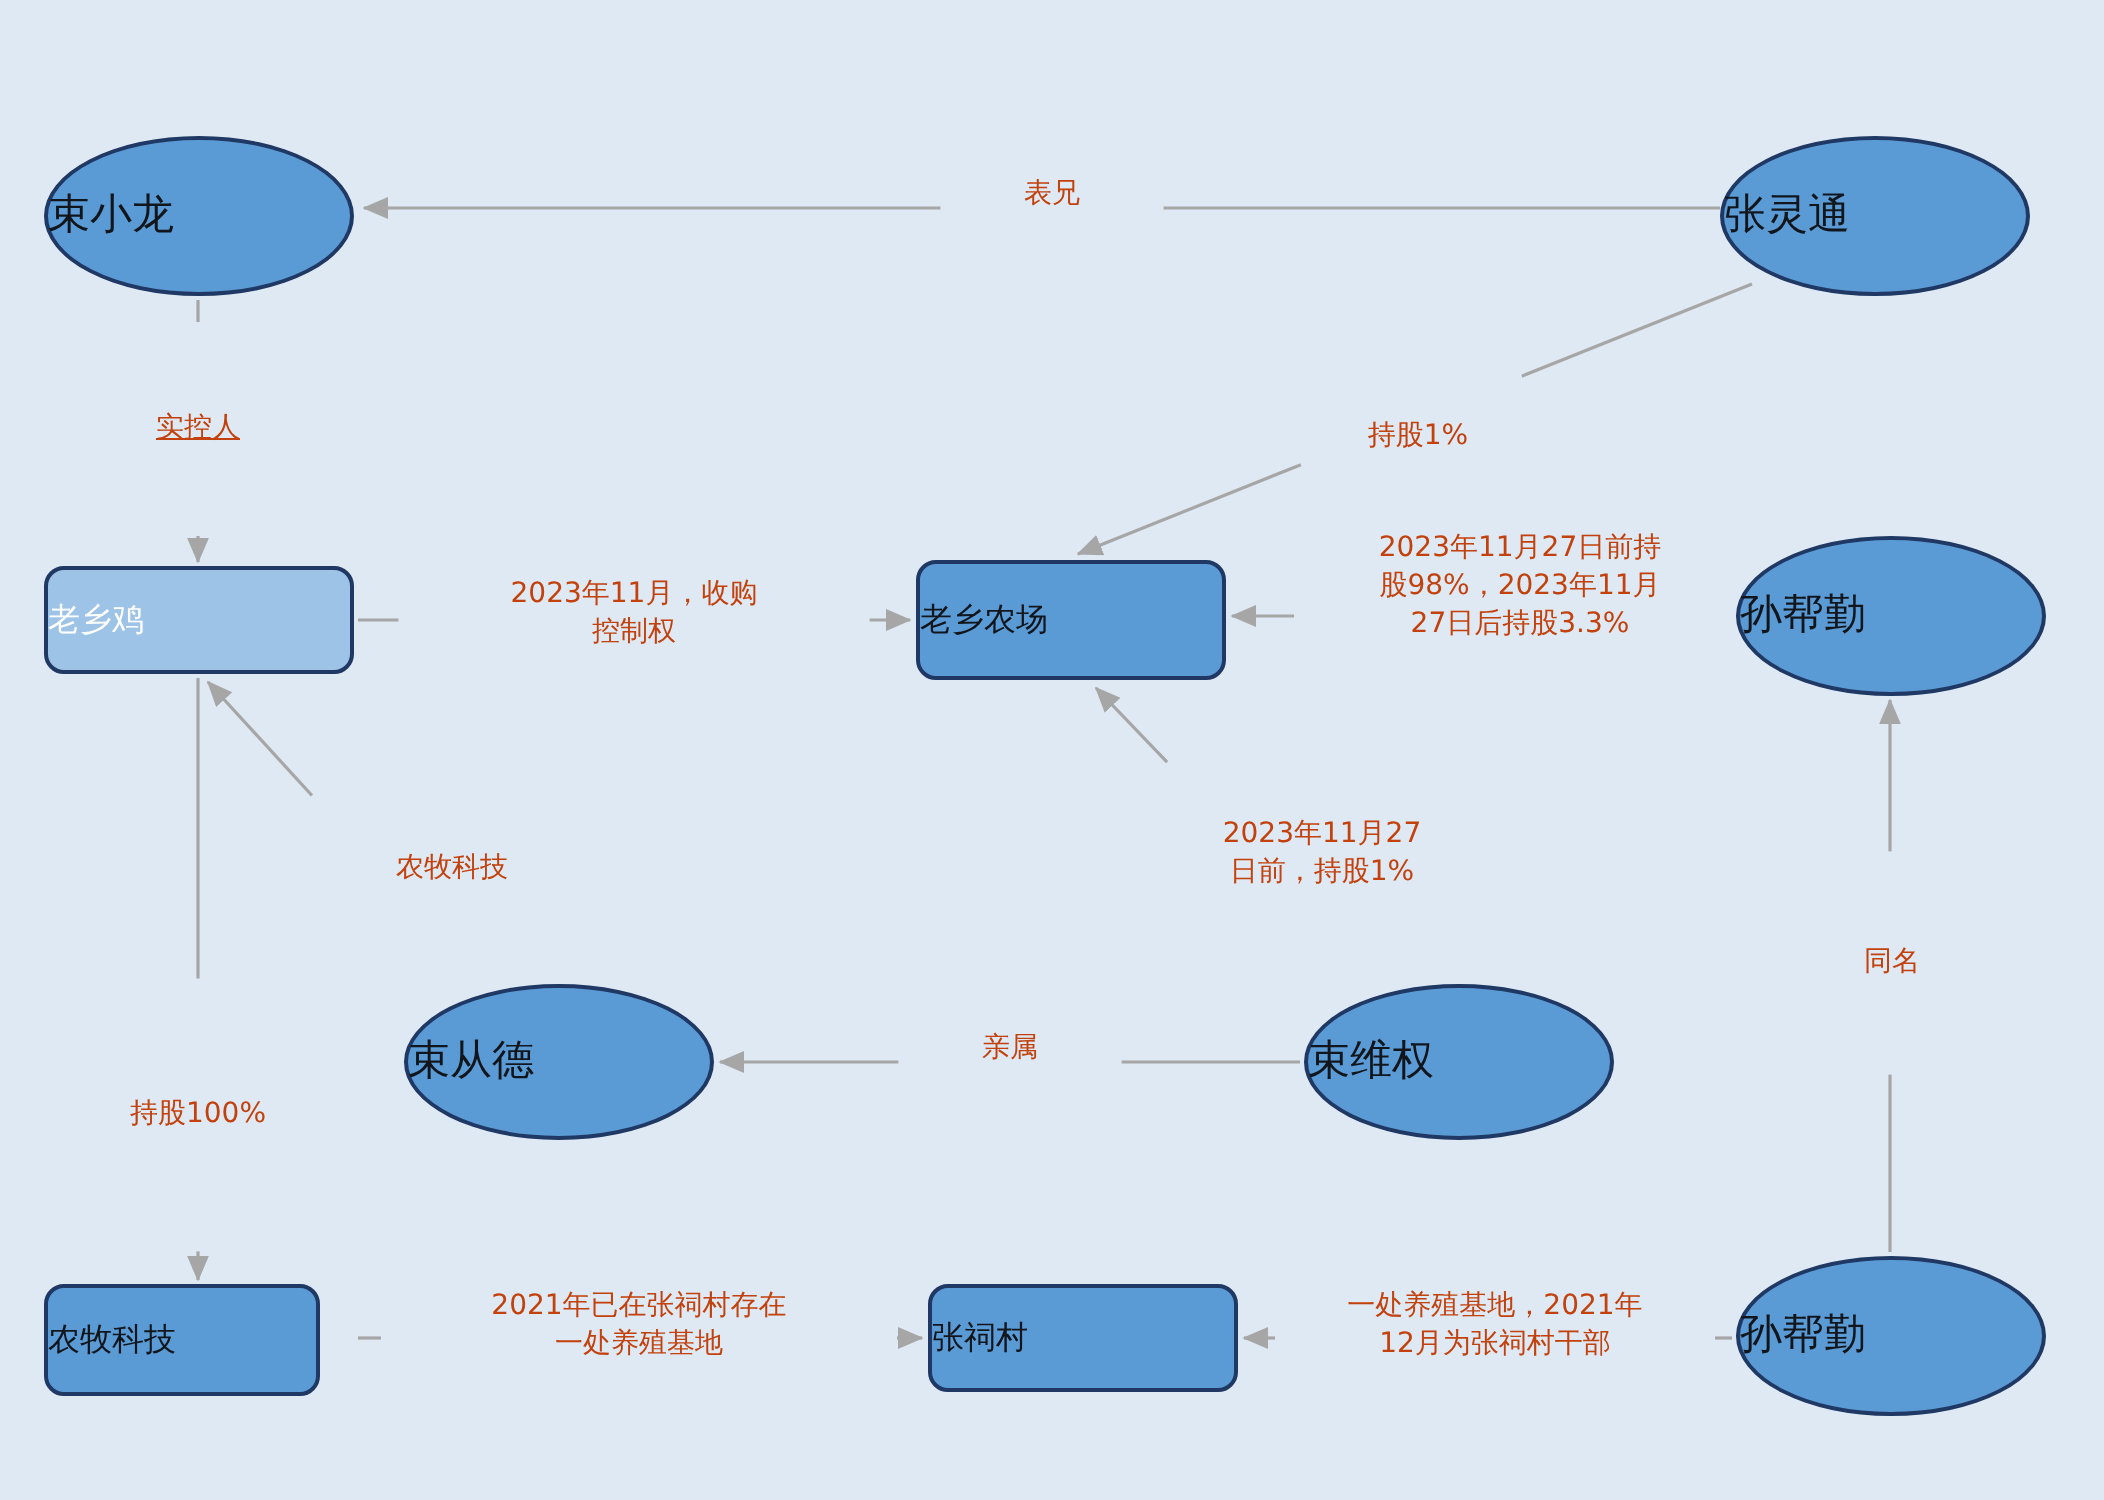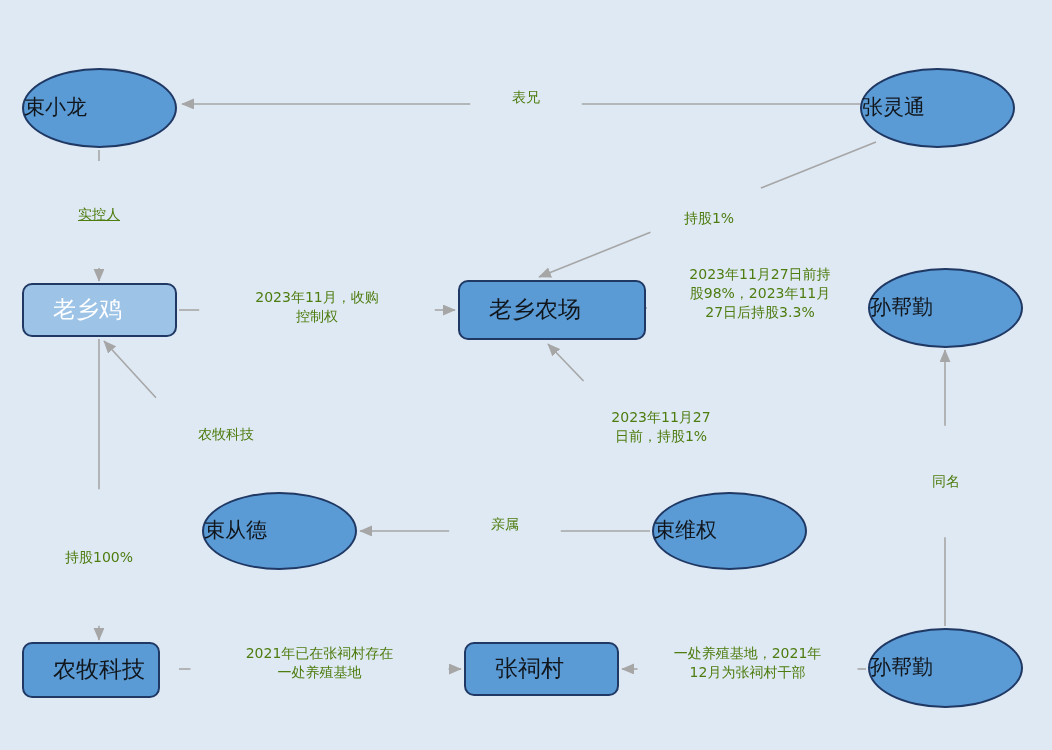--- a/index.html
+++ b/index.html
@@ -52,31 +52,30 @@
     background: #5b9bd5;
     border: 2px solid #1f3864;
     color: #11161c;
     font-size: 21px;
   }
   .node.box {
     border-radius: 10px;
     background: #5b9bd5;
     border: 2px solid #1f3864;
     color: #11161c;
-    font-size: 23px;
-    padding-left: 29px;
+    font-size: 16px;
   }
   .node.box.light {
     background: #9dc3e6;
     color: #ffffff;
   }
   .edge-label {
     position: absolute;
     font-size: 14px;
-    color: #4d7c0f;
+    color: #c2410c;
     text-align: center;
     line-height: 1.35;
     white-space: pre-line;
     pointer-events: none;
   }
   #credit {
     position: absolute;
     right: 28px;
     bottom: 14px;
     font-size: 15px;
@@ -123,21 +122,21 @@
   <div id="node-layer">
       <div class="node ellipse" style="left: 22px; top: 68px; width: 155px; height: 80px;">
         <span>束小龙</span>
       </div>
       <div class="node ellipse" style="left: 860px; top: 68px; width: 155px; height: 80px;">
         <span>张灵通</span>
       </div>
       <div class="node box light" style="left: 22px; top: 283px; width: 155px; height: 54px;">
         <span>老乡鸡</span>
       </div>
-      <div class="node box" style="left: 458px; top: 280px; width: 188px; height: 60px;">
+      <div class="node box" style="left: 458px; top: 280px; width: 155px; height: 60px;">
         <span>老乡农场</span>
       </div>
       <div class="node ellipse" style="left: 868px; top: 268px; width: 155px; height: 80px;">
         <span>孙帮勤</span>
       </div>
       <div class="node ellipse" style="left: 202px; top: 492px; width: 155px; height: 78px;">
         <span>束从德</span>
       </div>
       <div class="node ellipse" style="left: 652px; top: 492px; width: 155px; height: 78px;">
         <span>束维权</span>

